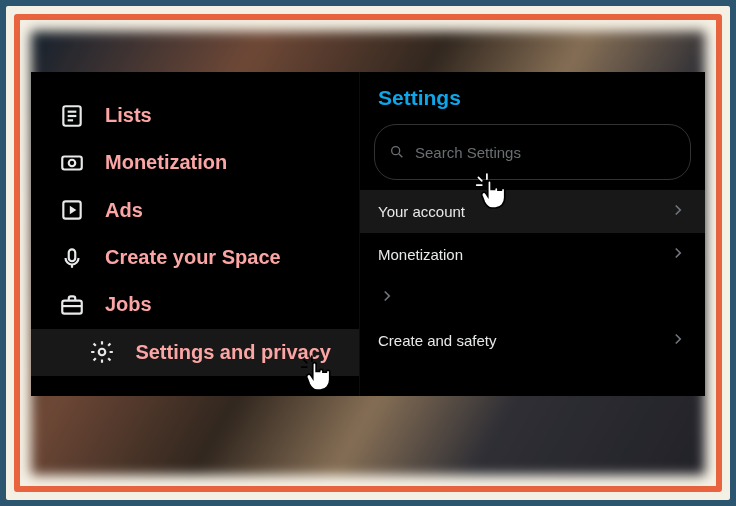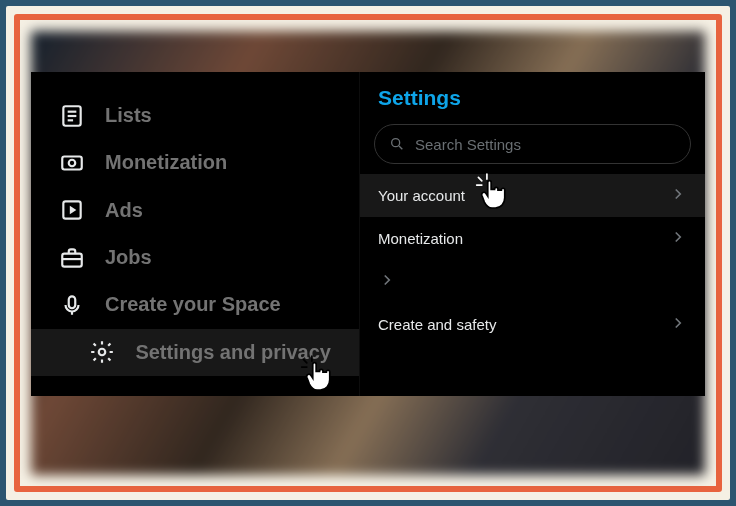--- a/index.html
+++ b/index.html
@@ -4,28 +4,28 @@
   <style>
     * { margin: 0; padding: 0; box-sizing: border-box; }
     html, body { width: 736px; height: 506px; font-family: -apple-system, BlinkMacSystemFont, "Segoe UI", Arial, sans-serif; }
     body { position: relative; overflow: hidden; }
     .frame1 { position: absolute; inset: 0; background: #2c5570; }
     .frame2 { position: absolute; inset: 6px; background: #f5f0e4; border-radius: 2px; }
     .frame3 { position: absolute; inset: 14px; background: #f5f0e4; border: 6px solid #e8633e; border-radius: 3px; }
     .blurbg { position: absolute; inset: 11px; background: linear-gradient(120deg,#1a2838 0%,#8a5a44 25%,#3d3026 45%,#a78a6a 60%,#3a3a42 75%,#2a2a32 100%); filter: blur(6px) brightness(0.8); border-radius: 3px; }
     .content { position: absolute; left: 11px; right: 11px; top: 52px; bottom: 90px; display: flex; }
     .sidebar { width: 328px; background: #000; display: flex; flex-direction: column; padding: 20px 0; }
-    .nav-item { display: flex; align-items: center; height: 52px; padding: 0 28px; color: #737373; font-weight: 700; font-size: 20px; cursor: pointer; }
+    .nav-item { display: flex; align-items: center; height: 52px; padding: 0 28px; color: #fca5a5; font-weight: 700; font-size: 20px; cursor: pointer; }
     .nav-item.active { background: #181818; justify-content: flex-end; }
     .nav-icon { width: 26px; height: 26px; margin-right: 20px; display: flex; align-items: center; justify-content: center; }
     .nav-icon svg { width: 26px; height: 26px; stroke: #e7e9ea; fill: none; stroke-width: 2; }
     .panel { flex: 1; background: #000; display: flex; flex-direction: column; border-left: 1px solid rgba(255,255,255,0.05); }
     .panel-title { color: #0ea5e9; font-weight: 700; font-size: 21px; padding: 14px 18px 14px 18px; }
     .search-wrap { padding: 0 14px 10px 14px; }
-    .search { display: flex; align-items: center; height: 40px; border: 1px solid #333; border-radius: 22px; padding: 0 14px; color: #6a6f73; }
+    .search { display: flex; align-items: center; height: 56px; border: 1px solid #333; border-radius: 22px; padding: 0 14px; color: #6a6f73; }
     .search svg { width: 16px; height: 16px; stroke: #6a6f73; fill: none; stroke-width: 2; margin-right: 10px; }
     .search-placeholder { font-size: 15px; color: #6a6f73; }
     .row { display: flex; align-items: center; height: 43px; padding: 12px 18px; color: #e7e9ea; font-size: 15px; cursor: pointer; font-weight: 400; justify-content: space-between; }
     .row.highlight { background: #181818; }
     .chev svg { width: 18px; height: 18px; stroke: #71767b; fill: none; stroke-width: 2.2; }
     .cursor { position: absolute; width: 34px; height: 38px; pointer-events: none; }
     .cursor svg { width: 100%; height: 100%; }
   </style>
 </head>
 <body>
@@ -66,37 +66,37 @@
               <rect x="4" y="4" width="16" height="16" rx="2"></rect>
               <path d="M10 8 L16 12 L10 16" fill="#e7e9ea" stroke="none"></path>
             </svg>
         </span>
         <span>Ads</span>
       </div>
 
       <div class="nav-item">
         <span class="nav-icon">
           <svg viewBox="0 0 24 24">
+              <rect x="9" y="4" width="6" height="11" rx="3"></rect>
+              <path d="M6 12 a6 6 0 0 0 12 0"></path>
+              <line x1="12" y1="18" x2="12" y2="21"></line>
+            </svg>
+        </span>
+        <span>Create your Space</span>
+      </div>
+
+      <div class="nav-item">
+        <span class="nav-icon">
+          <svg viewBox="0 0 24 24">
               <rect x="3" y="8" width="18" height="12" rx="2"></rect>
               <path d="M9 8 V6 a2 2 0 0 1 2-2 h2 a2 2 0 0 1 2 2 V8"></path>
               <line x1="3" y1="13" x2="21" y2="13"></line>
             </svg>
         </span>
         <span>Jobs</span>
-      </div>
-
-      <div class="nav-item">
-        <span class="nav-icon">
-          <svg viewBox="0 0 24 24">
-              <rect x="9" y="4" width="6" height="11" rx="3"></rect>
-              <path d="M6 12 a6 6 0 0 0 12 0"></path>
-              <line x1="12" y1="18" x2="12" y2="21"></line>
-            </svg>
-        </span>
-        <span>Create your Space</span>
       </div>
 
       <div class="nav-item active">
         <span class="nav-icon">
           <svg viewBox="0 0 24 24">
               <circle cx="12" cy="12" r="3"></circle>
               <path d="M12 2 L12 5 M12 19 L12 22 M4.2 4.2 L6.3 6.3 M17.7 17.7 L19.8 19.8 M2 12 L5 12 M19 12 L22 12 M4.2 19.8 L6.3 17.7 M17.7 6.3 L19.8 4.2"></path>
             </svg>
         </span>
         <span>Settings and privacy</span>

